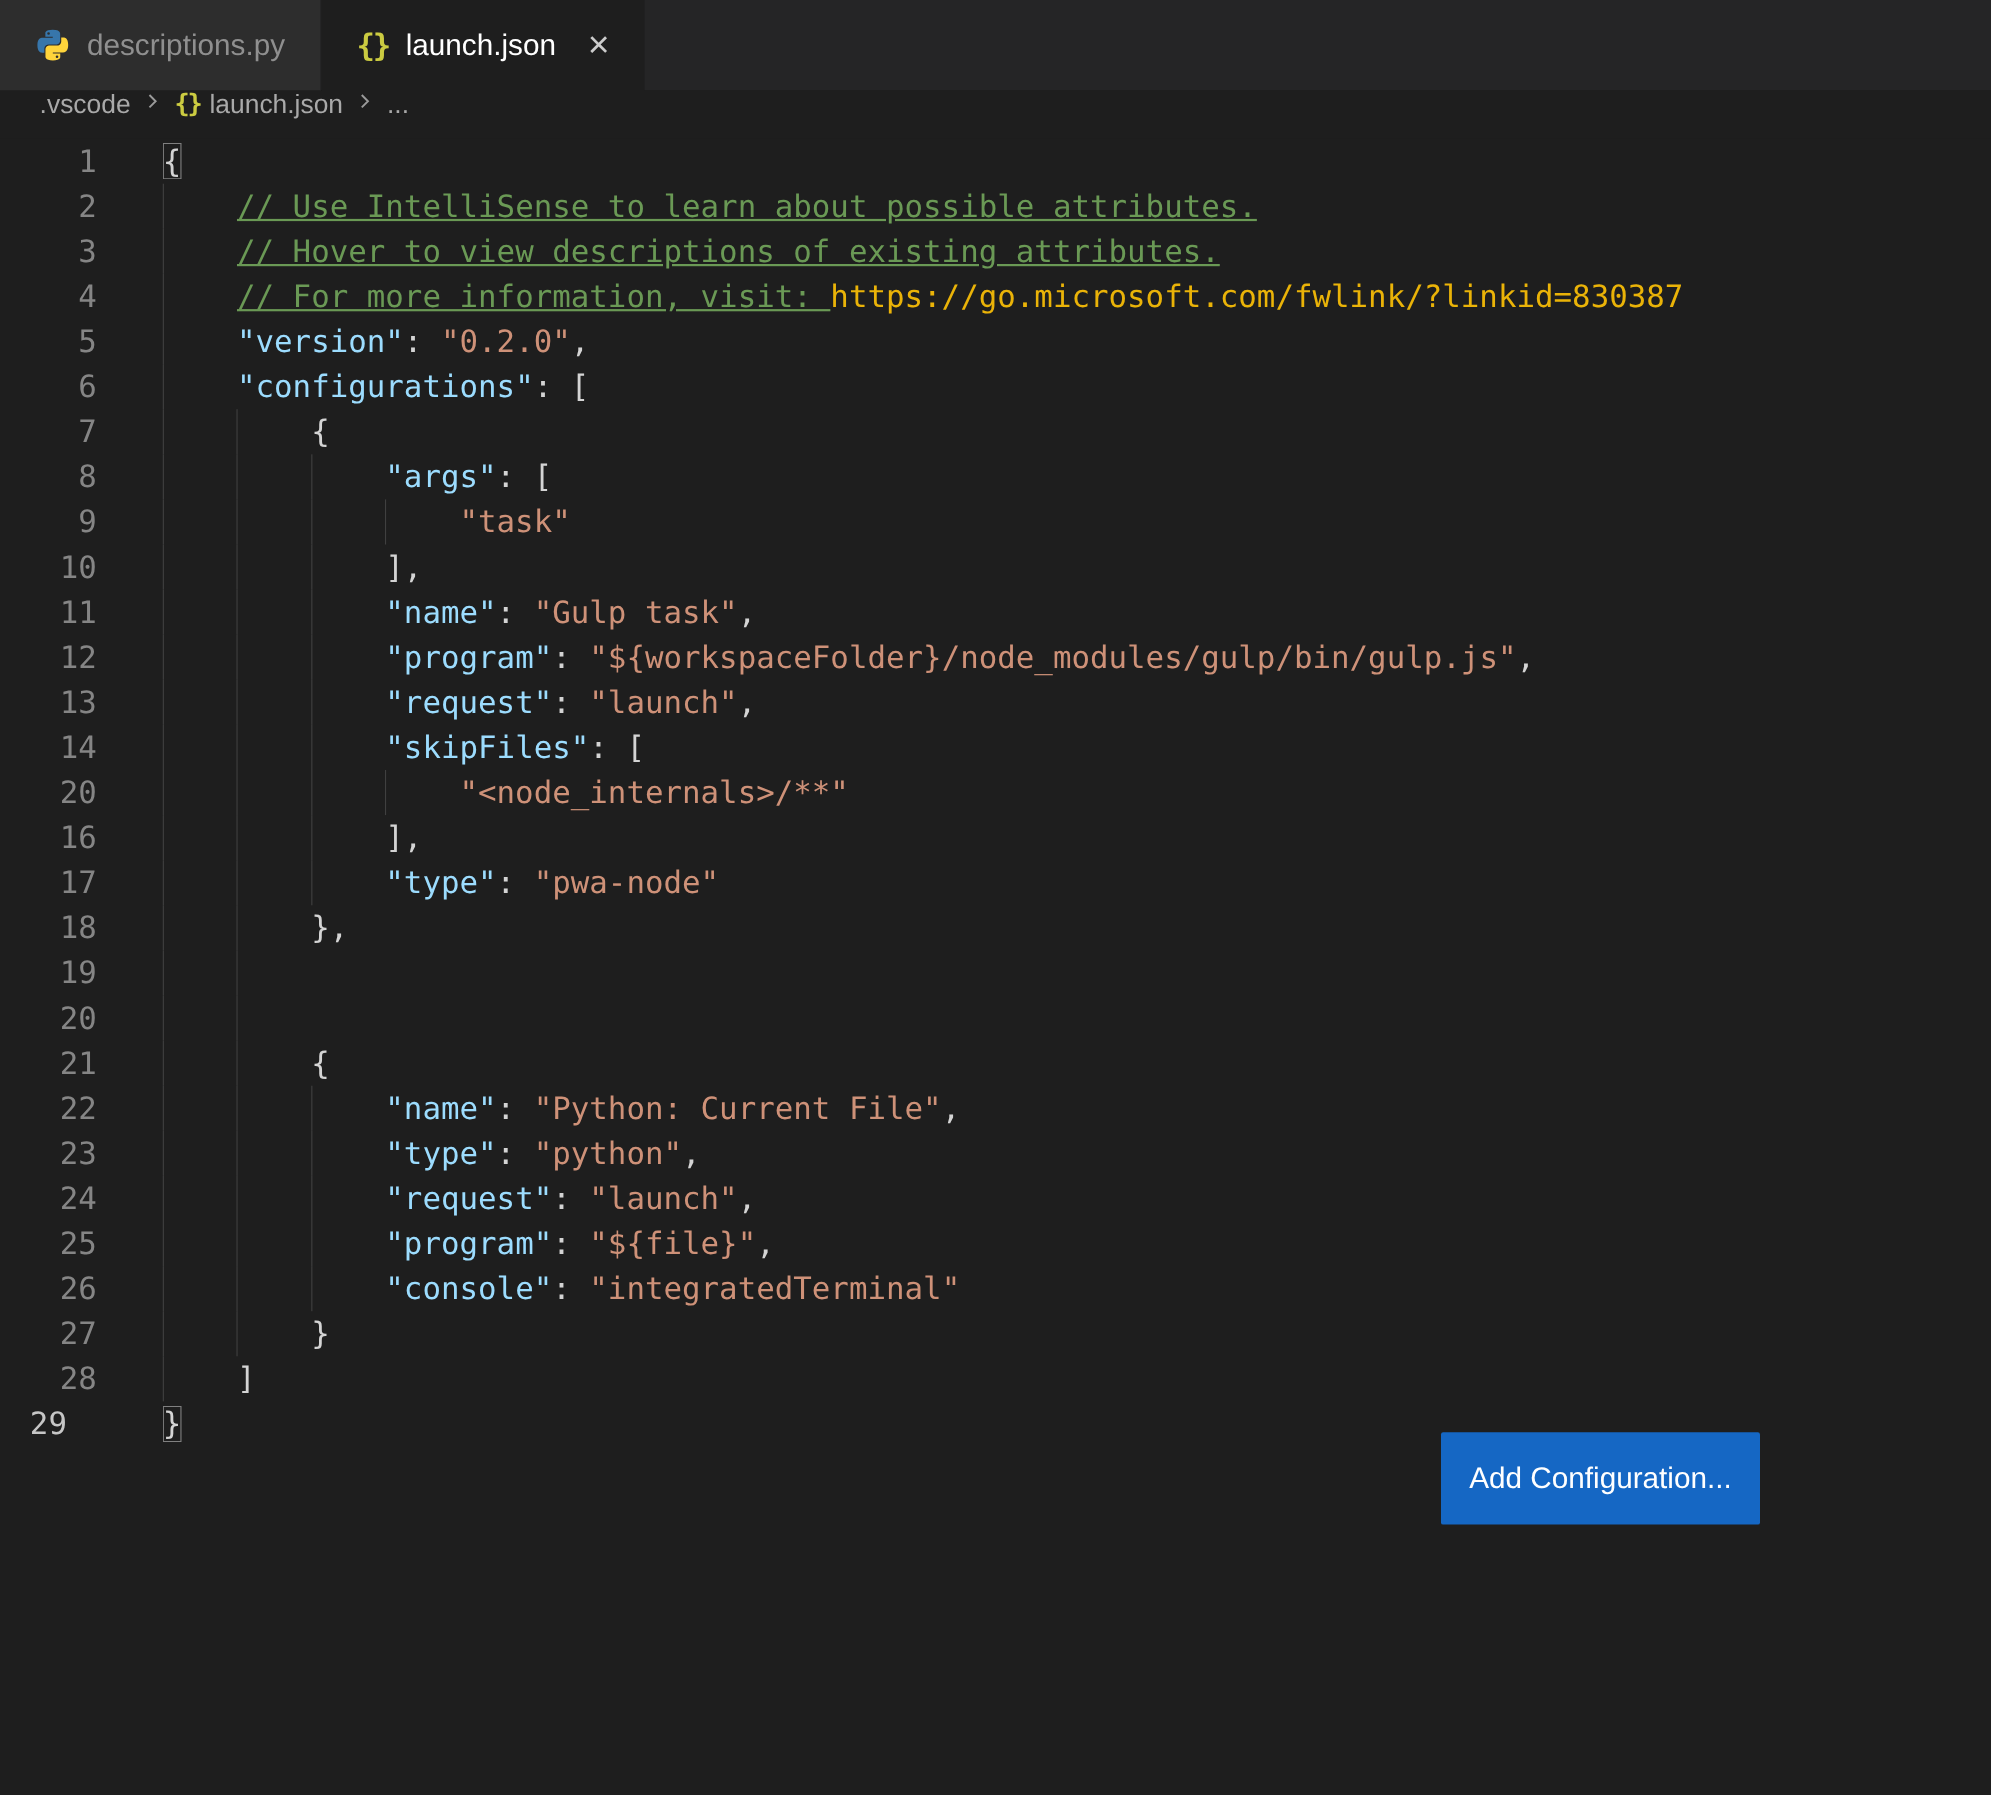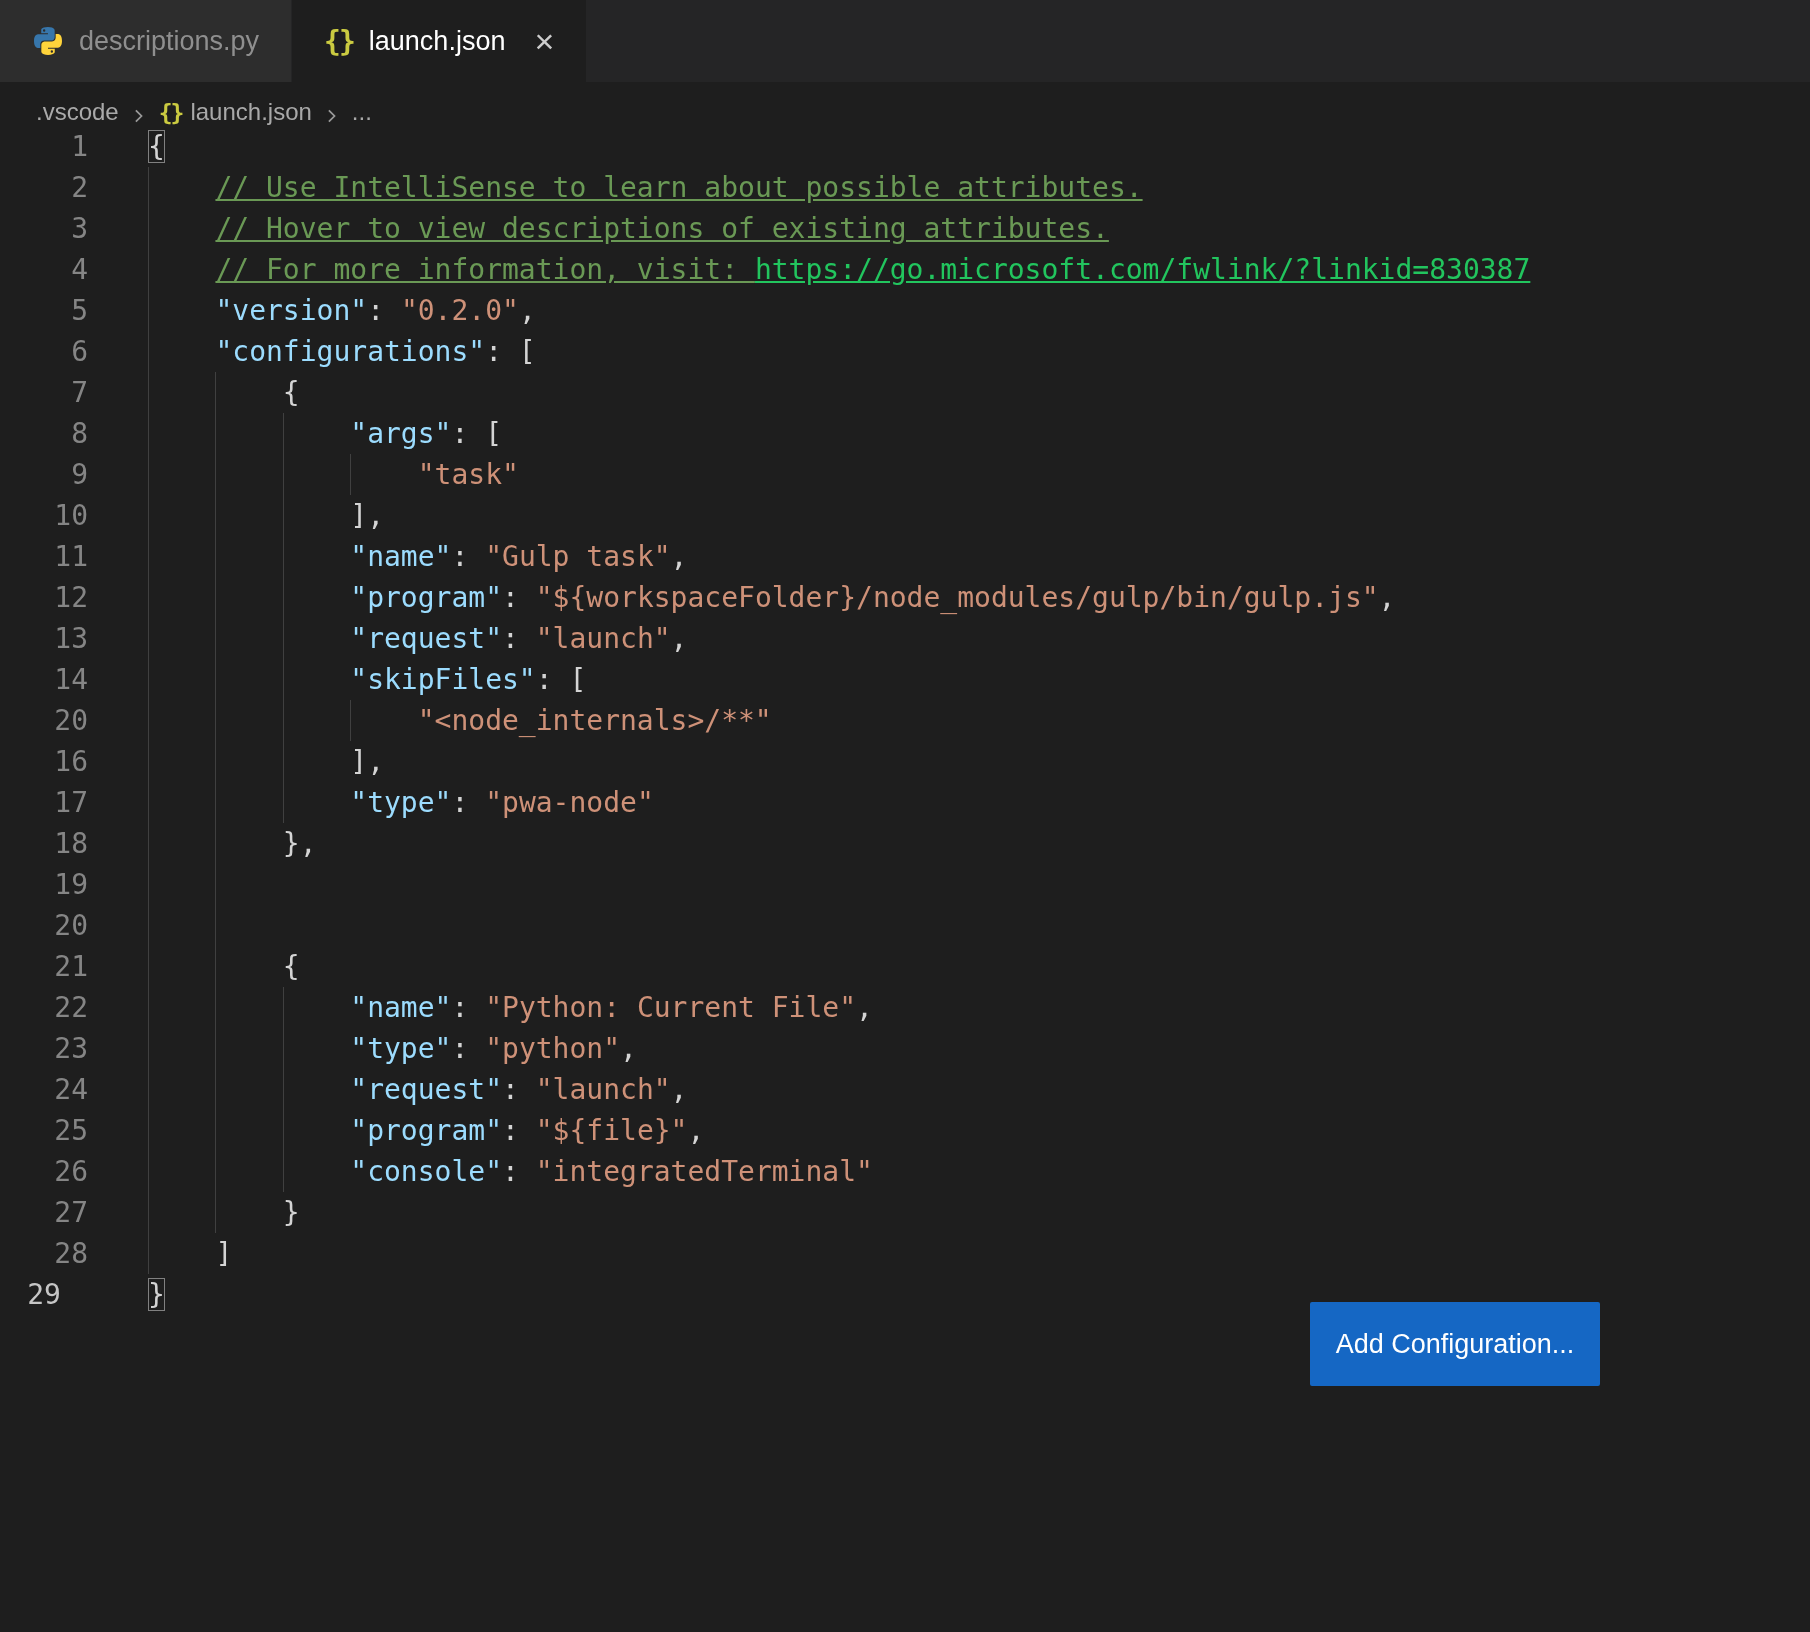--- a/index.html
+++ b/index.html
@@ -42,21 +42,21 @@
     color: #cccccc;
     font-size: 34px;
     line-height: 1;
     margin-left: 14px;
     cursor: pointer;
   }
 
   
   .breadcrumb {
     display: flex;
-    align-items: flex-end;
+    align-items: flex-start;
     height: 44px;
     padding-left: 36px;
     gap: 8px;
     font-size: 24px;
     color: #a9a9a9;
     background: #1e1e1e;
   }
   .crumb { cursor: pointer; }
   .chevron { display: flex; align-items: center; margin: 0 2px; }
   .breadcrumb .json-brace { font-size: 23px; }
@@ -88,21 +88,21 @@
     white-space: pre;
   }
   .indent-guide {
     position: absolute;
     top: 0; bottom: 0;
     width: 1px;
     background: #404040;
   }
   .tok-punct   { color: #d4d4d4; }
   .tok-comment { color: #6a9955; text-decoration: underline; }
-  .tok-link    { color: #22c55e; text-decoration: underline; cursor: pointer; }
+  .tok-link    { color: #eab308; cursor: pointer; }
   .tok-key     { color: #9cdcfe; }
   .tok-str     { color: #ce9178; }
   .tok-ws      { color: #d4d4d4; }
   .bracket-match { box-shadow: inset 0 0 0 1px #808080; }
 
   
   .add-config-btn {
     position: absolute;
     left: 1310px;
     top: 1302px;

